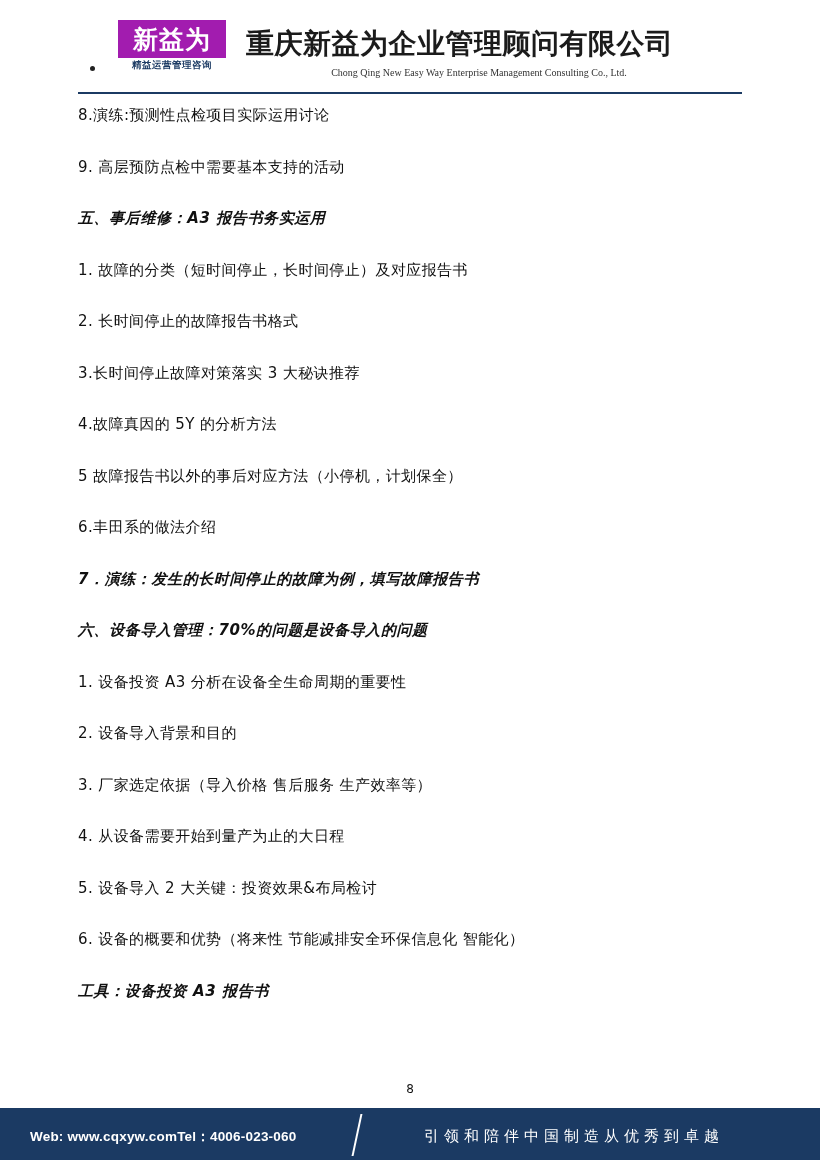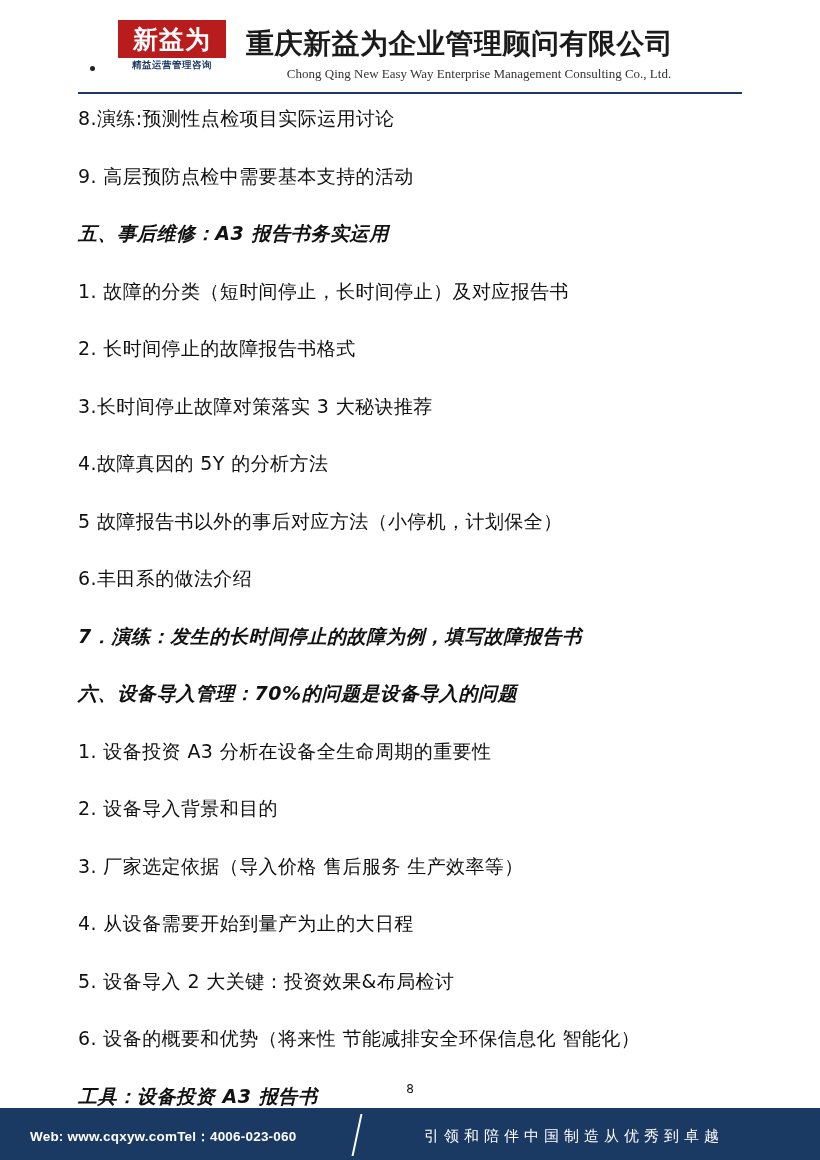--- a/index.html
+++ b/index.html
@@ -53,21 +53,21 @@
     margin-left: 40px;
     margin-top: 6px;
     display: flex;
     flex-direction: column;
     align-items: center;
     justify-content: flex-start;
   }
   .logo-main {
     width: 108px;
     height: 38px;
-    background: #b91c1c;
+    background: #a21caf;
     color: #ffffff;
     font-family: "DejaVu Sans", sans-serif;
     font-size: 25px;
     font-weight: bold;
     letter-spacing: 1px;
     display: flex;
     align-items: center;
     justify-content: center;
   }
   .logo-sub {
@@ -85,21 +85,21 @@
     flex: 1;
   }
   .company-cn {
     font-size: 28px;
     font-weight: bold;
     color: #1b1b1b;
     letter-spacing: 0.5px;
     line-height: 1.3;
   }
   .company-en {
-    font-size: 13px;
+    font-size: 10px;
     color: #333333;
     text-align: center;
     line-height: 1.3;
     margin-top: 4px;
     font-family: "Liberation Serif", serif;
     padding-right: 30px;
   }
   .header-rule {
     position: absolute;
     left: 78px;
@@ -109,21 +109,21 @@
   }
 
   
   .content {
     position: absolute;
     left: 78px;
     right: 78px;
     top: 104px;
   }
   .line {
-    font-size: 19px;
+    font-size: 15px;
     line-height: 1.5;
     color: #111111;
     margin: 0 0 29px 0;
     letter-spacing: 0.4px;
     font-family: "DejaVu Sans", "Liberation Sans", sans-serif;
   }
   .line.bold {
     font-weight: bold;
     letter-spacing: 0.6px;
     font-style: italic;

